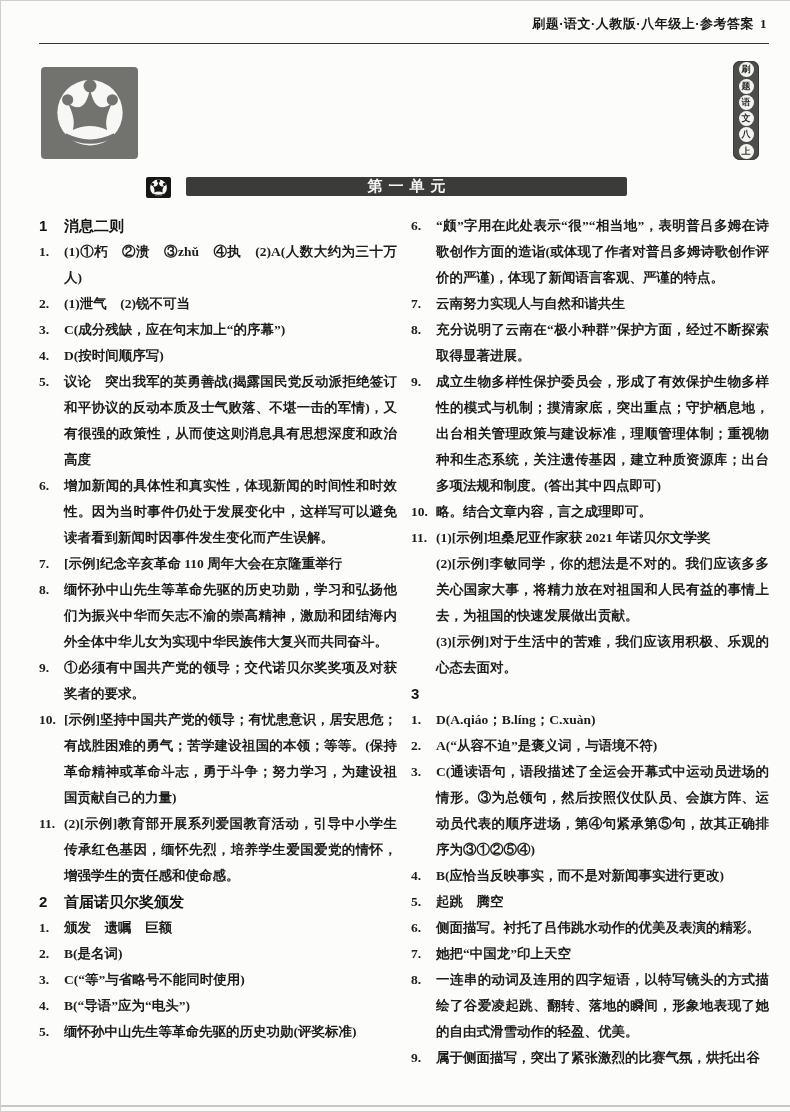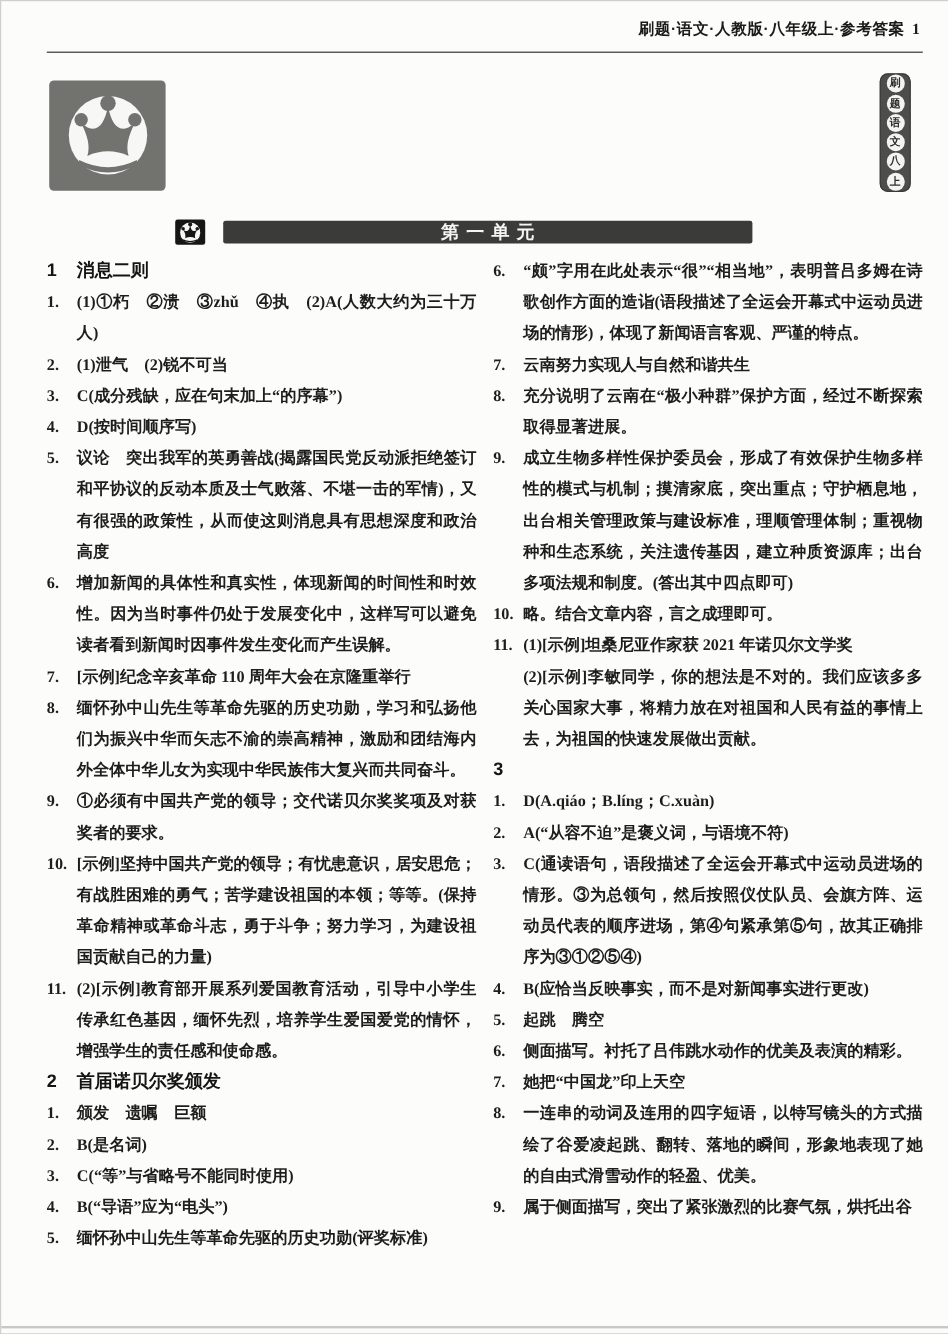--- a/index.html
+++ b/index.html
@@ -46,21 +46,21 @@
   }
   .badge-dot{
     width:15px;height:15px;border-radius:50%;background:#f4f4f2;
     display:flex;align-items:center;justify-content:center;
     font-size:9px;font-weight:700;color:#2c2c2a;
     font-family:"Liberation Sans",sans-serif;line-height:1;
   }
   
   .unit-banner{
     position:absolute;left:145px;top:176px;width:505px;height:33px;
-    display:flex;align-items:center;gap:15px;
+    display:flex;align-items:flex-start;gap:15px;
   }
   .banner-icon{
     width:25px;background:#161614;border-radius:2px;
     display:flex;align-items:center;justify-content:center;flex:0 0 25px;
   }
   .banner-icon svg{width:21px;height:21px;}
   .banner-bar{
     flex:1;background:#3b3b39;border-radius:2px;
     display:flex;align-items:center;justify-content:center;
   }
@@ -244,21 +244,21 @@
           <span class="item-num">5.</span>
           <div class="item-body">
             <div class="sub-para">缅怀孙中山先生等革命先驱的历史功勋(评奖标准)</div>
           </div>
         </div>
       </div>
     <div class="col">
         <div class="answer-item">
           <span class="item-num">6.</span>
           <div class="item-body">
-            <div class="sub-para">“颇”字用在此处表示“很”“相当地”，表明普吕多姆在诗歌创作方面的造诣(语段描述了全运会开幕式中运动员进场的情形)，体现了新闻语言客观、严谨的特点。</div>
+            <div class="sub-para">“颇”字用在此处表示“很”“相当地”，表明普吕多姆在诗歌创作方面的造诣(或体现了作者对普吕多姆诗歌创作评价的严谨)，体现了新闻语言客观、严谨的特点。</div>
           </div>
         </div>
         <div class="answer-item">
           <span class="item-num">7.</span>
           <div class="item-body">
             <div class="sub-para">云南努力实现人与自然和谐共生</div>
           </div>
         </div>
         <div class="answer-item">
           <span class="item-num">8.</span>
@@ -276,20 +276,21 @@
           <span class="item-num">10.</span>
           <div class="item-body">
             <div class="sub-para">略。结合文章内容，言之成理即可。</div>
           </div>
         </div>
         <div class="answer-item">
           <span class="item-num">11.</span>
           <div class="item-body">
             <div class="sub-para">(1)[示例]坦桑尼亚作家获 2021 年诺贝尔文学奖</div>
             <div class="sub-para">(2)[示例]李敏同学，你的想法是不对的。我们应该多多关心国家大事，将精力放在对祖国和人民有益的事情上去，为祖国的快速发展做出贡献。</div>
+            <div class="sub-para">(3)[示例]对于生活中的苦难，我们应该用积极、乐观的心态去面对。</div>
           </div>
         </div>
         <div class="section-heading">
           <span class="sec-num">3</span>
         </div>
         <div class="answer-item">
           <span class="item-num">1.</span>
           <div class="item-body">
             <div class="sub-para">D(A.qiáo；B.líng；C.xuàn)</div>
           </div>

